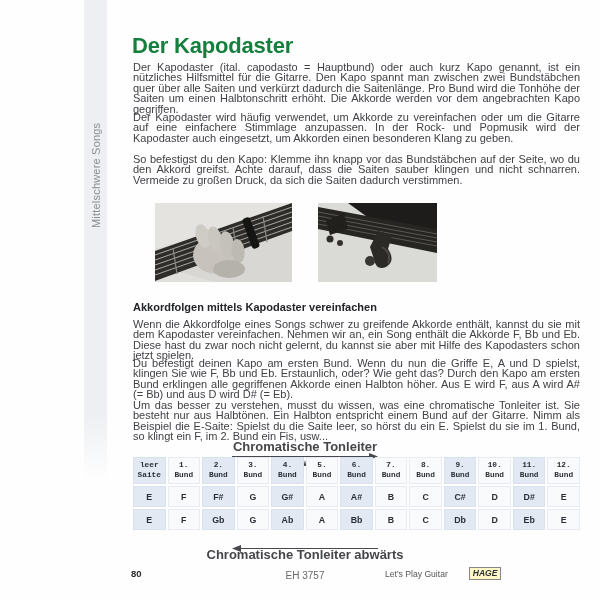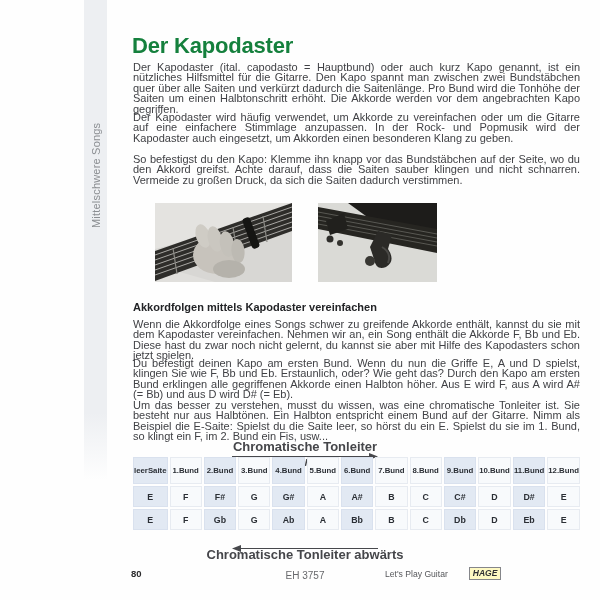--- a/index.html
+++ b/index.html
@@ -51,21 +51,21 @@
   .scale-grid {
     position:absolute; left:133px; top:457px; width:447px;
     display:grid; grid-template-columns:repeat(13, 1fr); gap:2px;
   }
   .cell {
     display:flex; align-items:center; justify-content:center;
     background:#f8fafc; border:1px solid #e7ebf1;
     font-weight:700; color:#2b2f35;
   }
   .cell.hl { background:#e2e9f3; border-color:#d9e1ee; }
-  .cell.head { flex-direction:row; font-size:7.8px; line-height:1.28; height:27px; }
+  .cell.head { flex-direction:column; font-size:7.8px; line-height:1.28; height:27px;font-family:Liberation Mono, monospace; }
   .cell.note { font-size:8.8px; height:21px; }
   
   .footer-page { position:absolute; left:131px; top:568px; font-size:9.5px; font-weight:700; color:#2a2a2c; }
   .footer-cat  { position:absolute; left:275px; top:570px; width:60px; text-align:center; font-size:10px; color:#68696c; }
   .footer-right{ position:absolute; left:385px; top:567px; display:flex; align-items:center; gap:21px; }
   .footer-book { font-size:8.6px; color:#55565a; }
   .hage-logo {
     font-size:8.5px; font-weight:700; font-style:italic; color:#2e2f33;
     background:#fef9c3; border:1px solid #85868a; padding:0 3px 1px 3px;
   }

